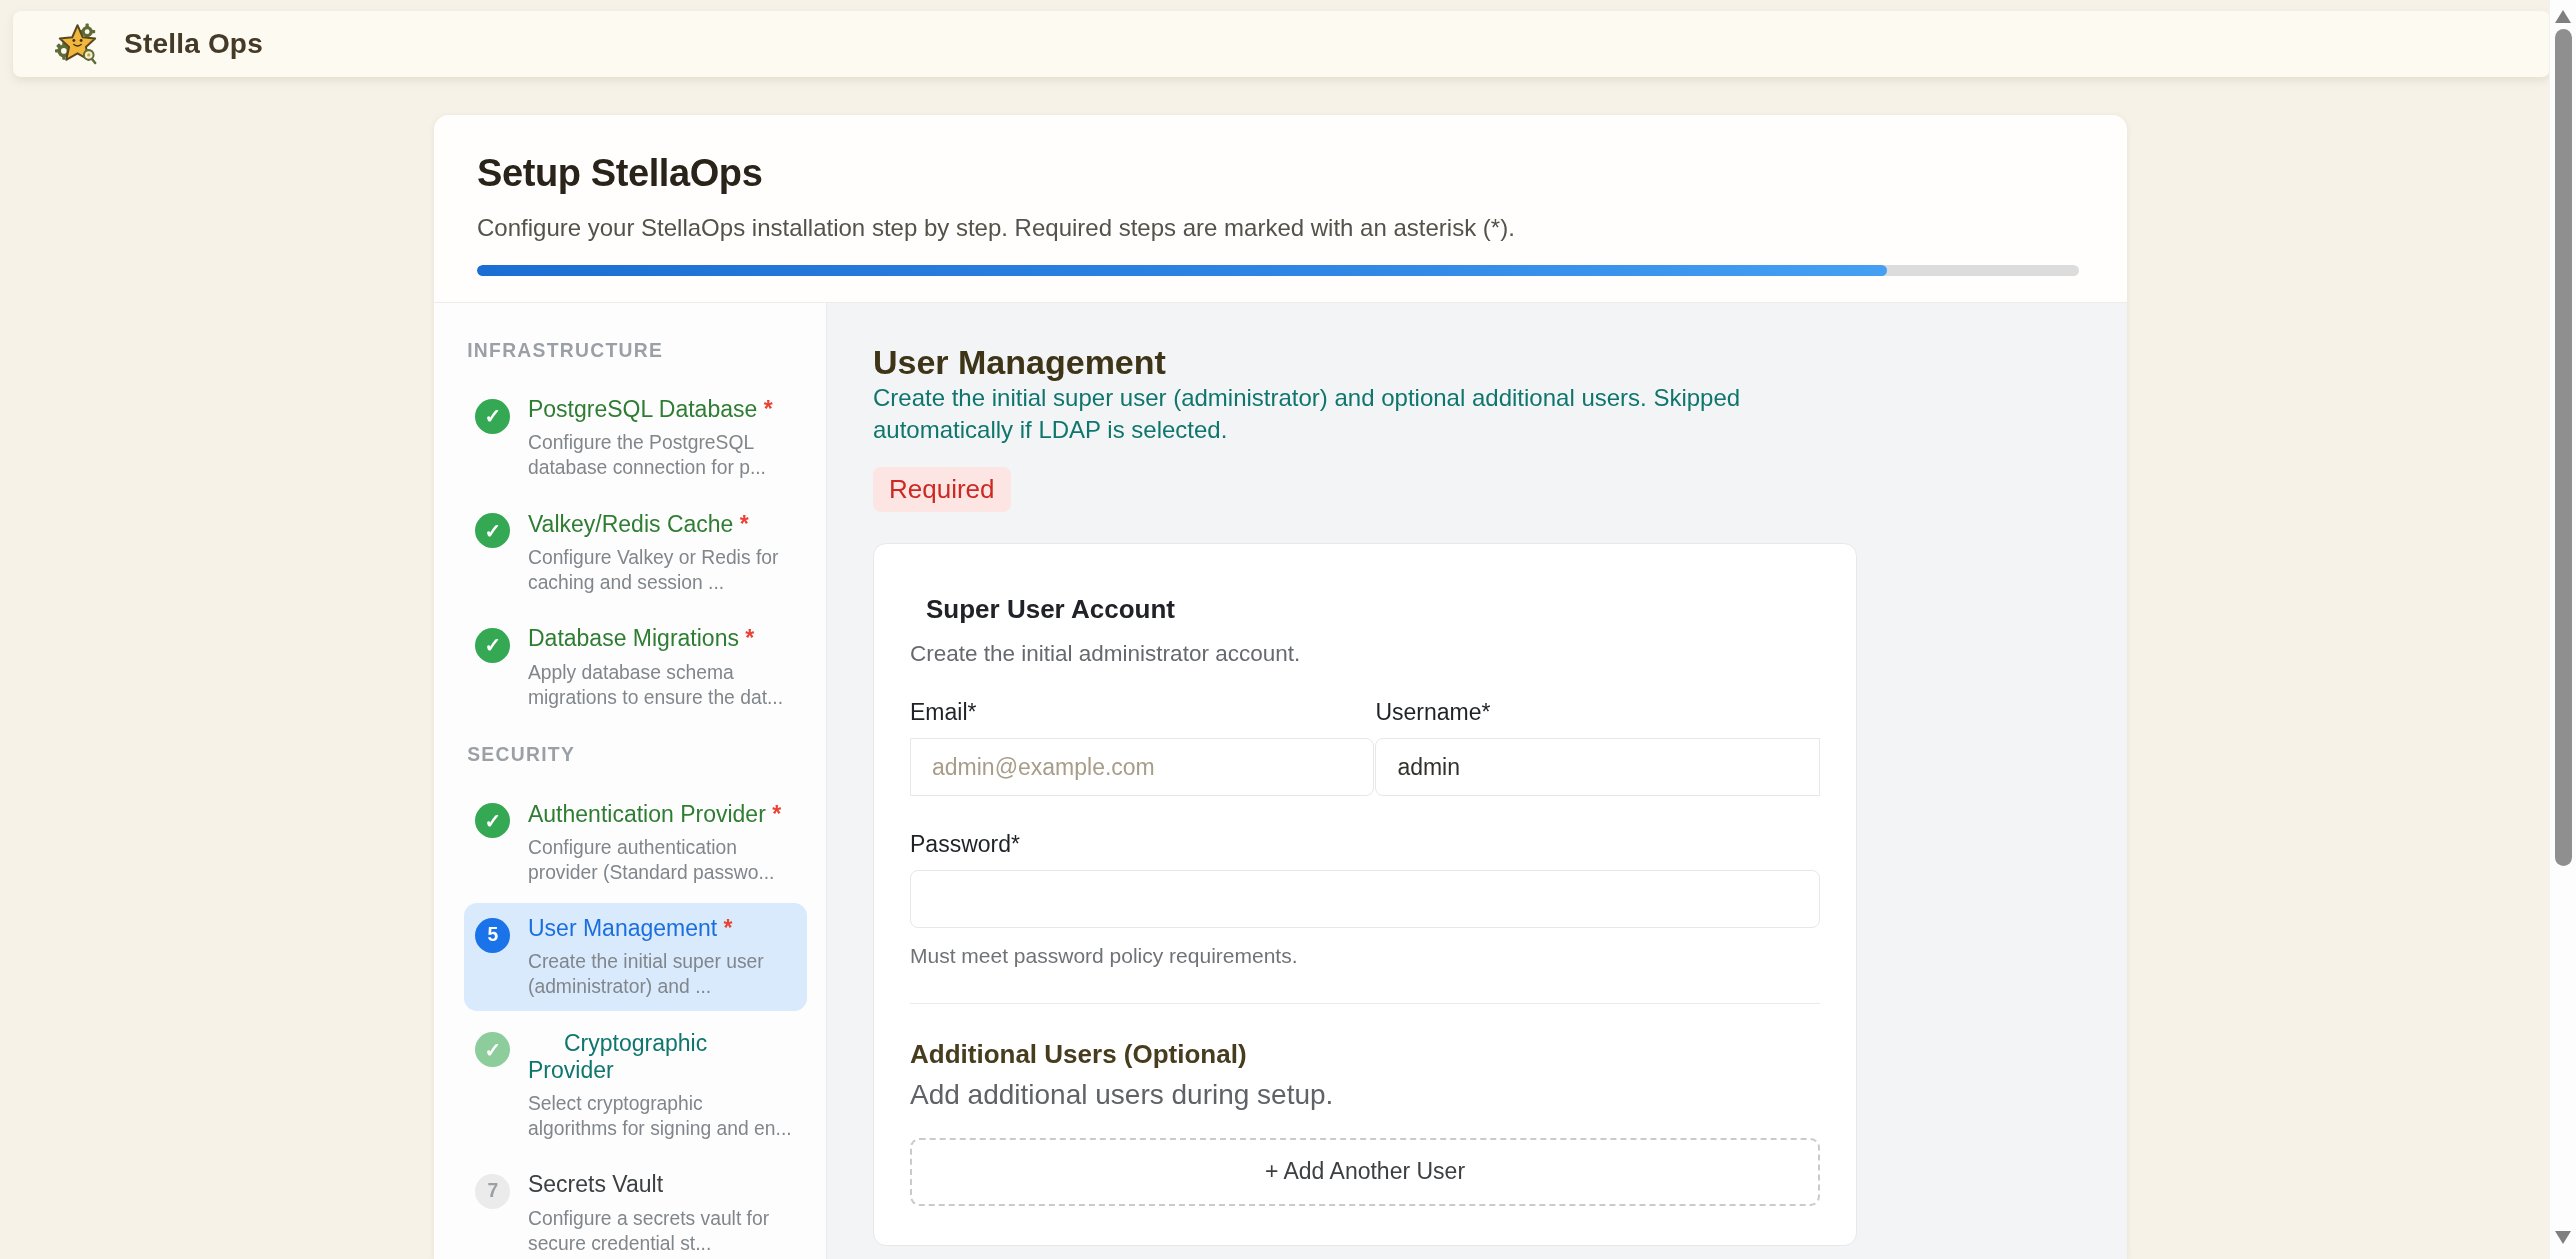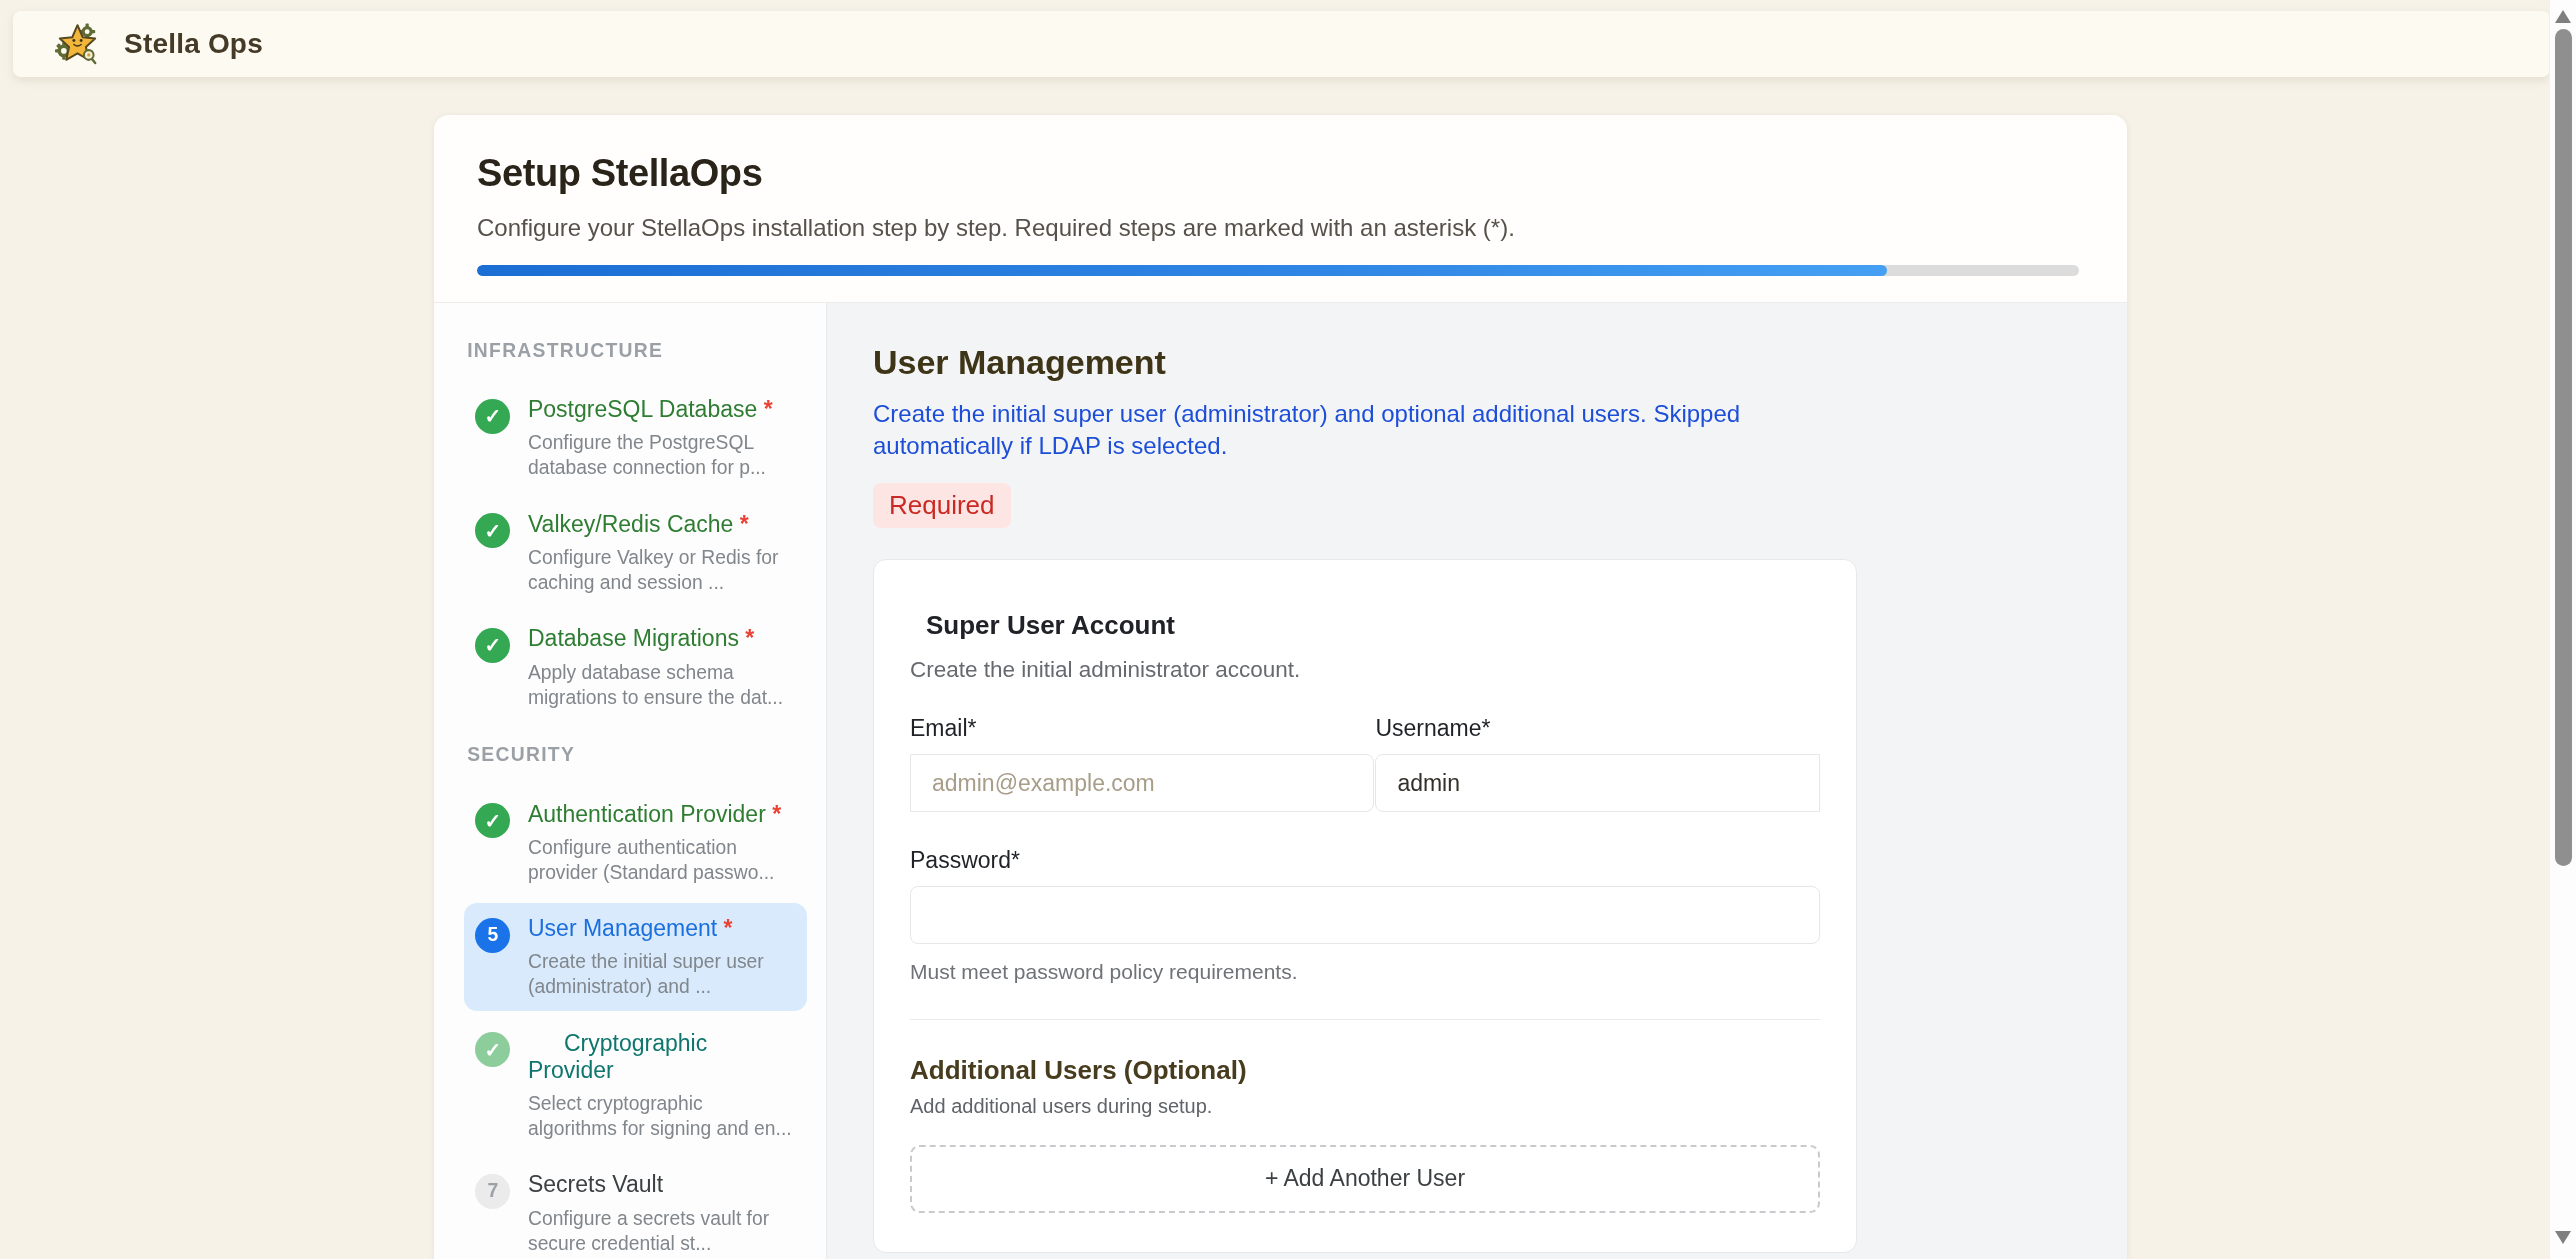--- a/index.html
+++ b/index.html
@@ -66,21 +66,21 @@
   .step.done .step-title { color:#2e7d32; }
   .step.done-muted .step-title { color:#0f766e;margin-left:36px; }
   .step.active .step-title { color:#1a6ede; }
   .step.pending .step-title { color:#3c4043; }
   .req-star { color:#ea4335; font-weight:700; }
   .step-desc { margin-top:7.2px; font-size:19.3px; line-height:25px; color:#80868b; }
 
   
   .content { flex:1; background:#f3f4f5; padding:40px 48px 0 46px; overflow:hidden; }
   .page-title { margin:0; font-size:34px; font-weight:700; color:#3e3417; }
-  .page-desc { margin-top:16px; font-size:24px; line-height:32px; color:#1d4ed8; max-width:934px; }
+  .page-desc { margin-top:0; font-size:24px; line-height:32px; color:#0f766e; max-width:934px; }
   .required-badge { display:inline-block; margin-top:21px; background:#fce5e3; color:#cb2a24; font-size:26px; padding:7.2px 16px; border-radius:8px; }
 
   .card { width:984px; background:#ffffff; border:0.8px solid #e7e8ea; border-radius:13px; }
   .super-card { margin-top:31px; padding:34px 36px 39px; }
   .card-title { margin:16px; font-size:26px; font-weight:700; color:#202227; }
   .card-sub { margin-top:13.7px; font-size:22.5px; color:#66696e; }
 
   .field-grid { display:grid; grid-template-columns:581fr 557fr; column-gap:1.6px; margin-top:32px; }
   .field-label { font-size:23px; font-weight:500; color:#1f2227; margin-bottom:12px; }
   .text-input {
@@ -90,21 +90,21 @@
   .text-input.seg-left  { border-radius:8px 0 0 8px; border-right-width:0.8px; }
   .text-input.seg-right { border-radius:0 8px 8px 0; border-left-width:0.8px; }
   .text-input::placeholder { color:#a79d89; opacity:1; }
 
   .pw-label { margin-top:35px; }
   .helper { margin-top:15.3px; font-size:21px; color:#6f7377; }
   .divider { margin-top:35px; border:none; border-top:0.8px solid #e9eaeb; }
 
   .brown-title { color:#473c1e; }
   .additional-title { margin:35px 0 0; font-size:26px; font-weight:700; }
-  .additional-sub { margin-top:8.9px; font-size:20px; color:#5f6368; }
+  .additional-sub { margin-top:8.9px; font-size:28px; color:#5f6368; }
   .add-btn {
     margin-top:27px; width:100%; height:68px;
     border:2.4px dashed #c8cacd; border-radius:9.7px; background:transparent;
     font-family:"Liberation Sans", sans-serif; font-size:23px; color:#3c4043; cursor:pointer;
   }
 </style>
 </head>
 <body>
 
 <header class="topbar">

